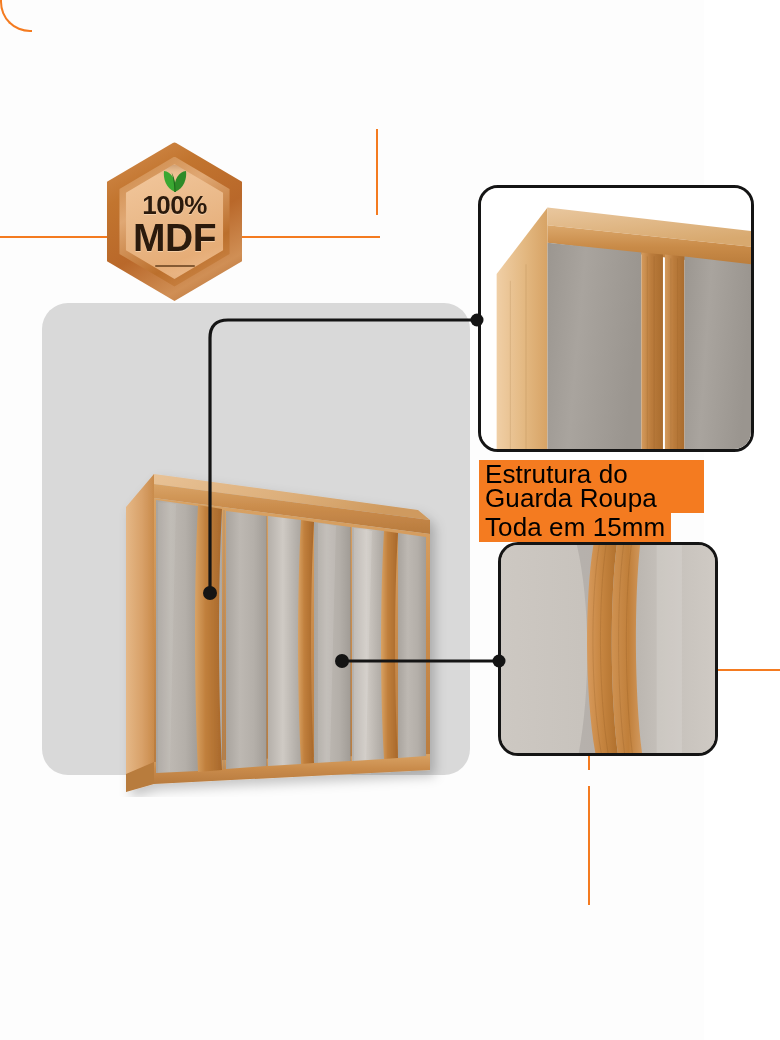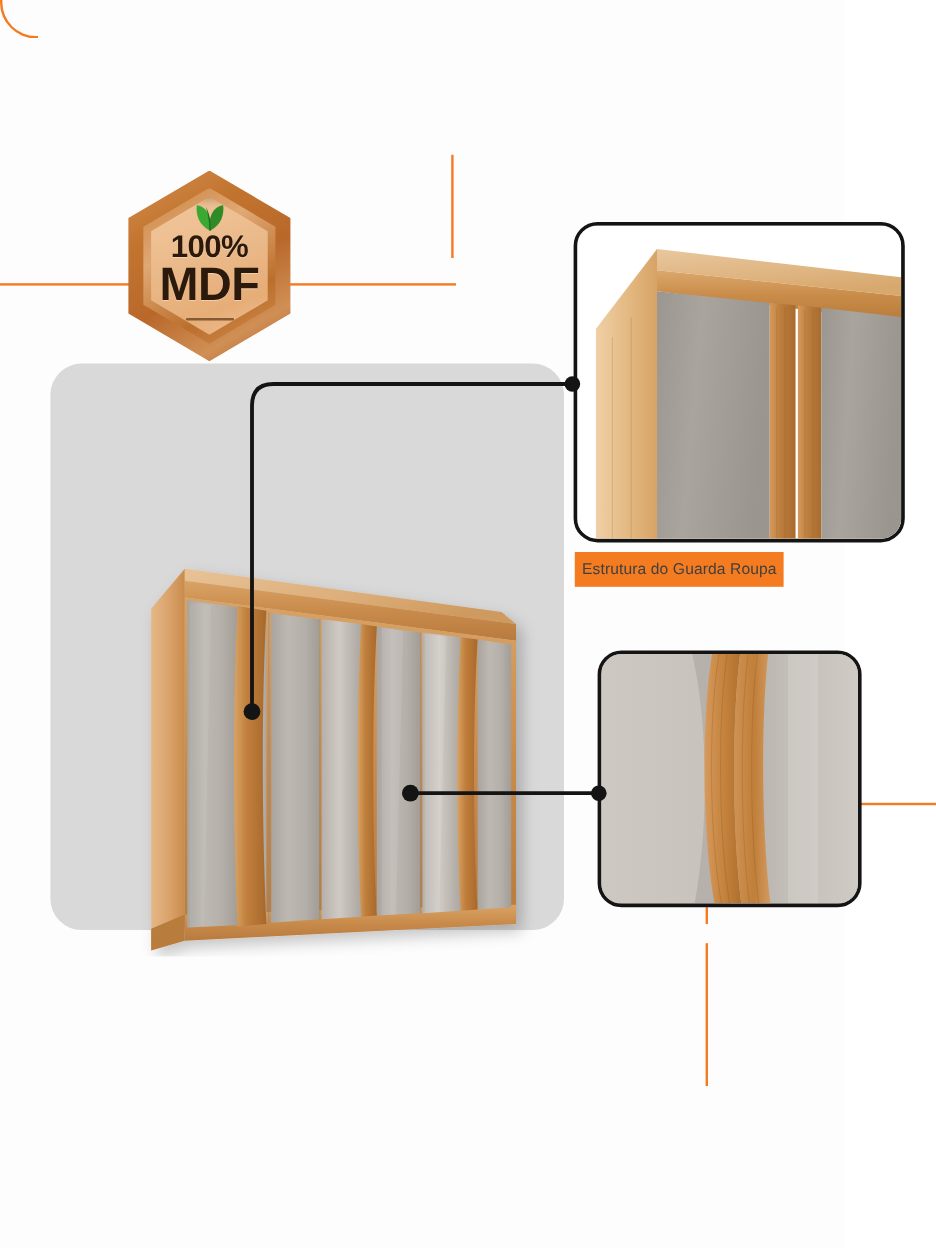--- a/index.html
+++ b/index.html
@@ -96,22 +96,22 @@
     overflow: hidden;
     background: #b9b4ae;
   }
   #detail-1 { left: 478px; top: 185px; width: 276px; height: 267px; }
   #detail-2 { left: 498px; top: 542px; width: 220px; height: 214px; }
   .detailbox svg { display: block; width: 100%; height: 100%; }
 
   
   .caption {
     position: absolute;
-    color: #404040;
-    font-size: 13px;
+    color: #000000;
+    font-size: 26px;
     line-height: 24px;
     letter-spacing: .1px;
   }
   .caption span {
     background: #F47B20;
     display: inline-block;
     padding: 2px 6px 3px 6px;
   }
   #caption-1 { left: 479px; top: 460px; }
   #caption-2 { left: 503px; top: 770px; }
@@ -317,20 +317,21 @@
         <path d="M126,0 C119,55 119,150 127,214"></path>
         <path d="M134,0 C127,55 127,150 135,214"></path>
       </g>
 
       <rect x="160" y="0" width="26" height="214" fill="#ffffff" opacity="0.14"></rect>
     </svg>
   </div>
 
   <div class="caption" id="caption-1">
     <span>Estrutura do Guarda Roupa</span><br>
+    <span>Toda em 15mm</span>
   </div>
 
   <svg id="leaders" viewBox="0 0 780 1040">
 
     <path d="M477,320 L228,320 Q210,320 210,338 L210,590" fill="none" stroke="#141414" stroke-width="3.2"></path>
     <circle cx="477" cy="320" r="6.5" fill="#141414"></circle>
     <circle cx="210" cy="593" r="7" fill="#141414"></circle>
 
     <path d="M344,661 L497,661" fill="none" stroke="#141414" stroke-width="3.2"></path>
     <circle cx="342" cy="661" r="7" fill="#141414"></circle>

